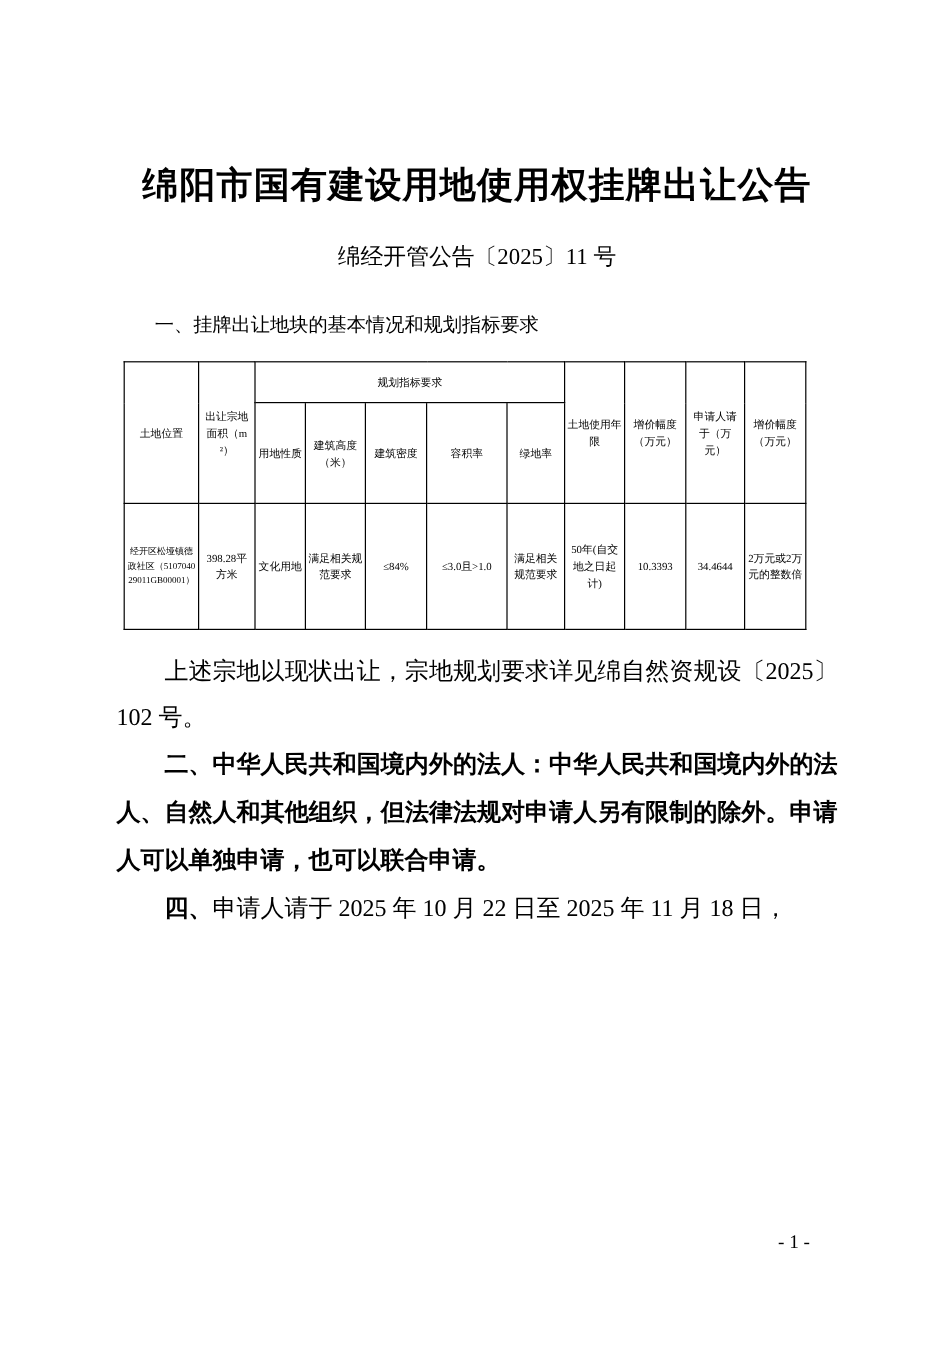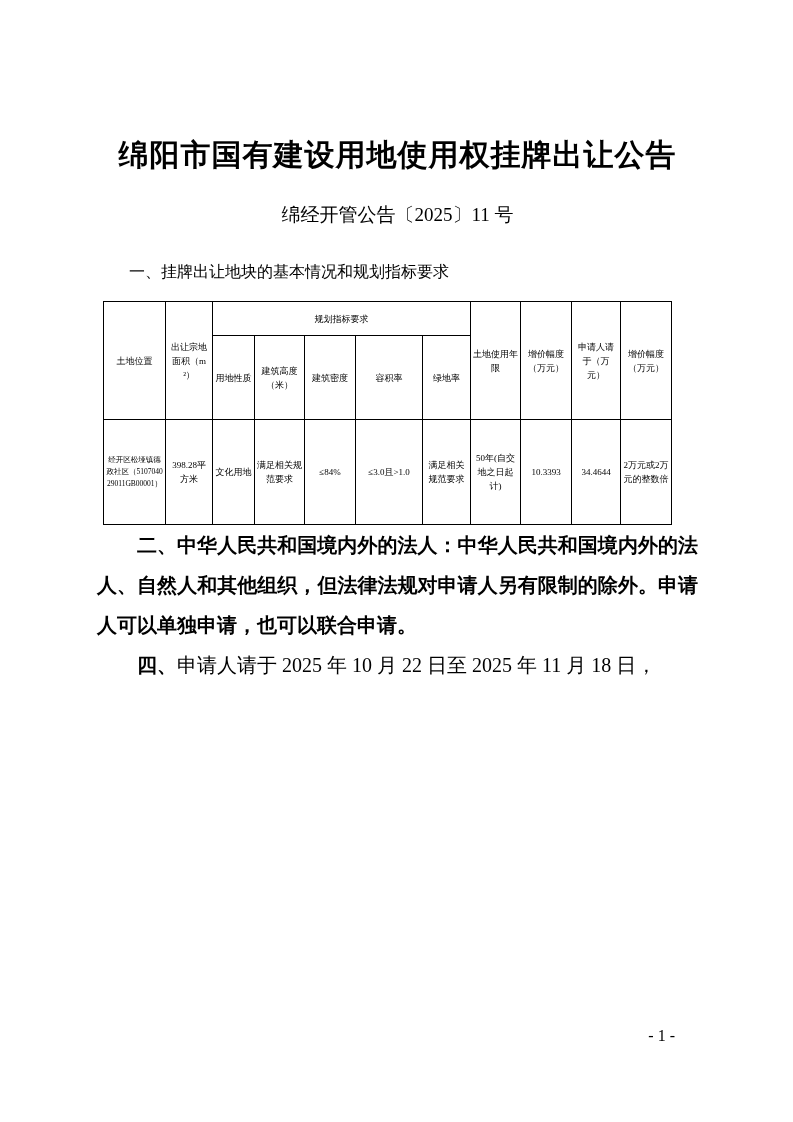--- a/index.html
+++ b/index.html
@@ -152,20 +152,21 @@
         <td>≤3.0且&gt;1.0</td>
         <td>满足相关规范要求</td>
         <td>50年(自交地之日起计)</td>
         <td>10.3393</td>
         <td>34.4644</td>
         <td>2万元或2万元的整数倍</td>
       </tr>
     </tbody>
       </table>
 
+    <p class="para note">上述宗地以现状出让，宗地规划要求详见绵自然资规设〔2025〕102 号。</p>
 
     <p class="bold-para">二、中华人民共和国境内外的法人：中华人民共和国境内外的法人、自然人和其他组织，但法律法规对申请人另有限制的除外。申请人可以单独申请，也可以联合申请。</p>
 
 
     <p class="s4-line"><span class="s4-lead">四、</span><span>申请人请于 2025 年 10 月 22 日至 2025 年 11 月 18 日，</span></p>
 
   </div>
 
   <div class="page-number">- 1 -</div>
 </div>

